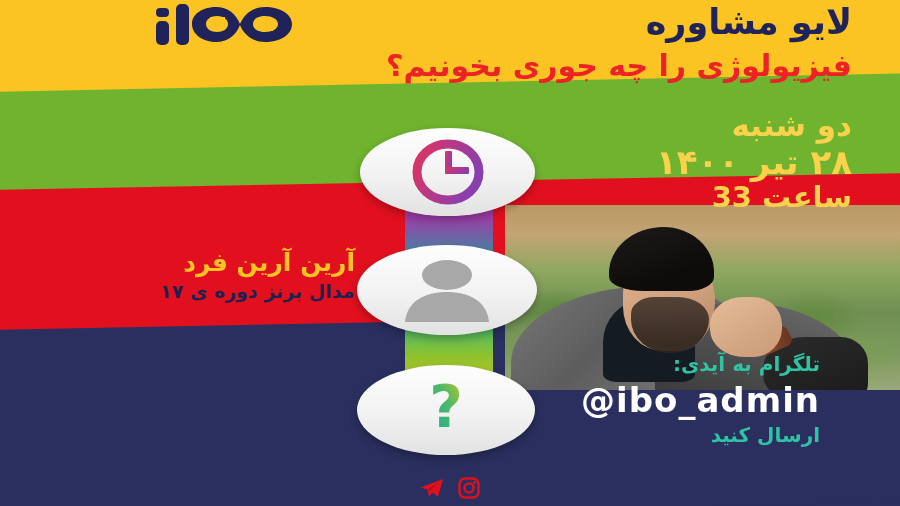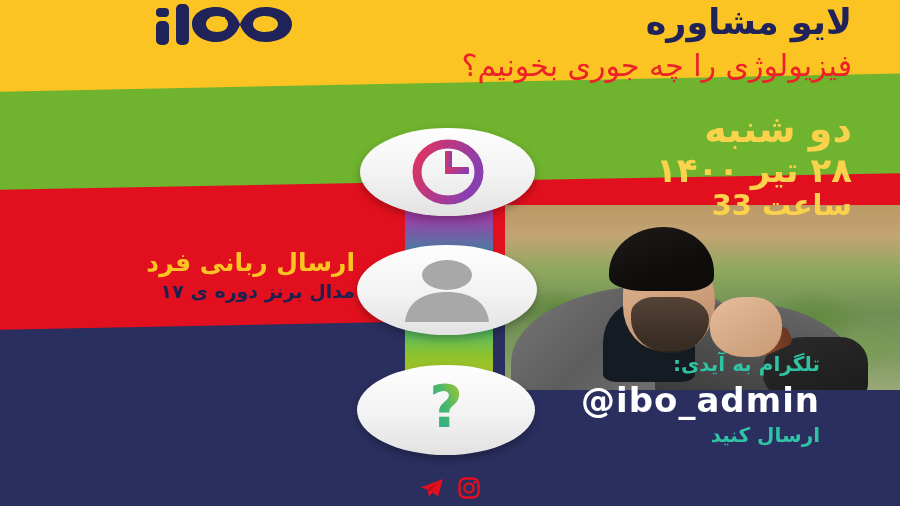--- a/index.html
+++ b/index.html
@@ -226,40 +226,40 @@
     letter-spacing: -.5px;
     white-space: nowrap;
     direction: rtl;
   }
   .title-sub {
     position: absolute;
     right: 48px;
     top: 48px;
     z-index: 10;
     font-size: 30px;
-    font-weight: 400;
+    font-weight: 700;
     color: #ec2227;
     white-space: nowrap;
     direction: rtl;
     text-align: right;
   }
 
   
   .date-block {
     position: absolute;
     right: 48px;
     top: 108px;
     z-index: 10;
     text-align: right;
     direction: rtl;
     color: #fbd24b;
     font-weight: 700;
     line-height: 1.12;
   }
-  .date-block .d1 { font-size: 38px; }
+  .date-block .d1 { font-size: 31px; }
   .date-block .d2 { font-size: 34px; }
   .date-block .d3 { font-size: 29px; }
 
   
   .speaker-block {
     position: absolute;
     right: 545px;
     top: 248px;
     z-index: 10;
     text-align: right;
@@ -419,21 +419,21 @@
   <div class="title-main">لایو مشاوره</div>
   <div class="title-sub">فیزیولوژی را چه جوری بخونیم؟</div>
 
   <div class="date-block">
     <div class="d1">دو شنبه</div>
     <div class="d2">۲۸ تیر ۱۴۰۰</div>
     <div class="d3">ساعت 33</div>
   </div>
 
   <div class="speaker-block">
-    <div class="speaker-name">ارسال ربانی فرد</div>
+    <div class="speaker-name">آرین آرین فرد</div>
     <div class="speaker-sub">مدال برنز دوره ی ۱۷</div>
   </div>
 
   <div class="contact-block">
     <div class="contact-line">تلگرام به آیدی:</div>
     <div class="contact-handle">@ibo_admin</div>
     <div class="contact-line">ارسال کنید</div>
   </div>
 
   <div class="footer">

